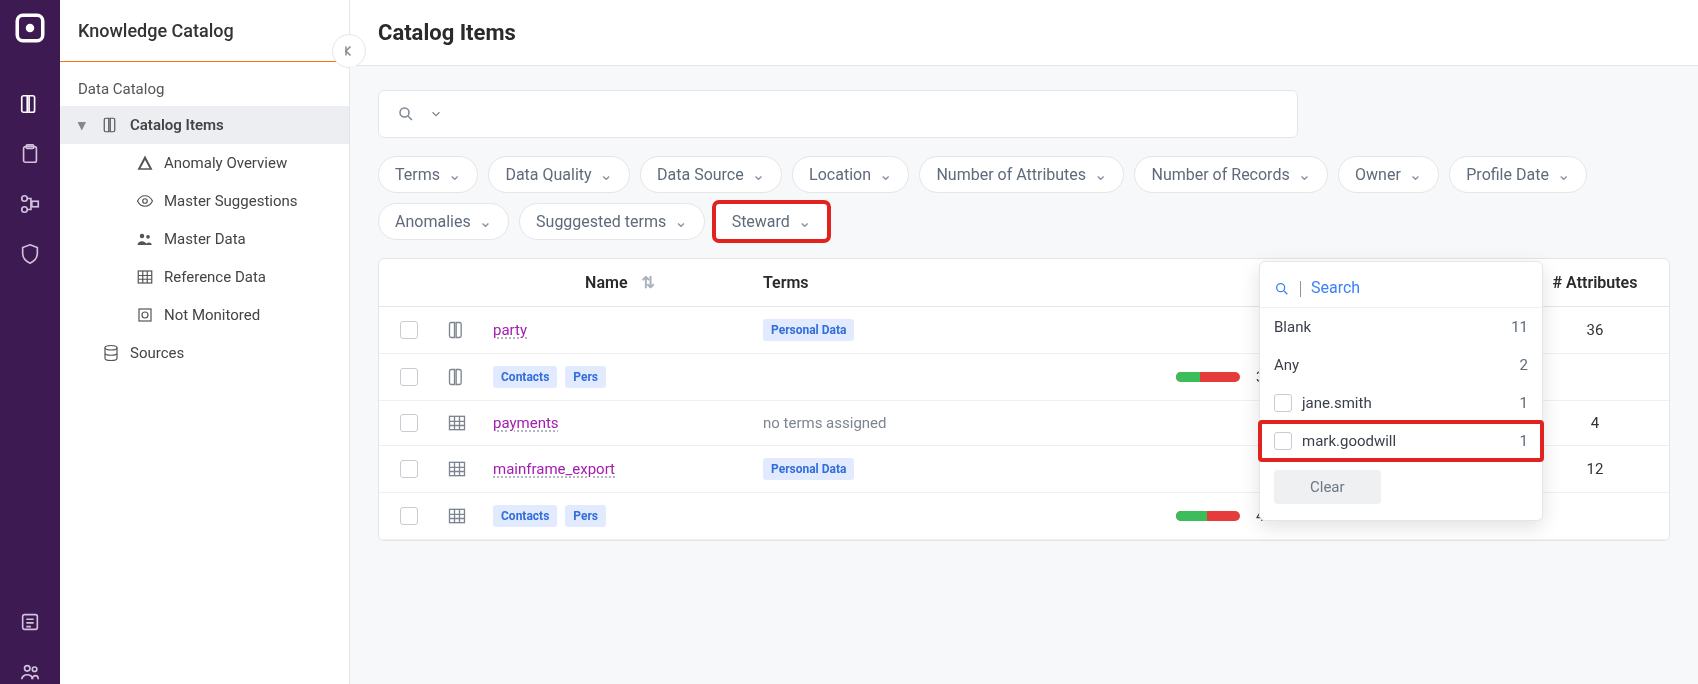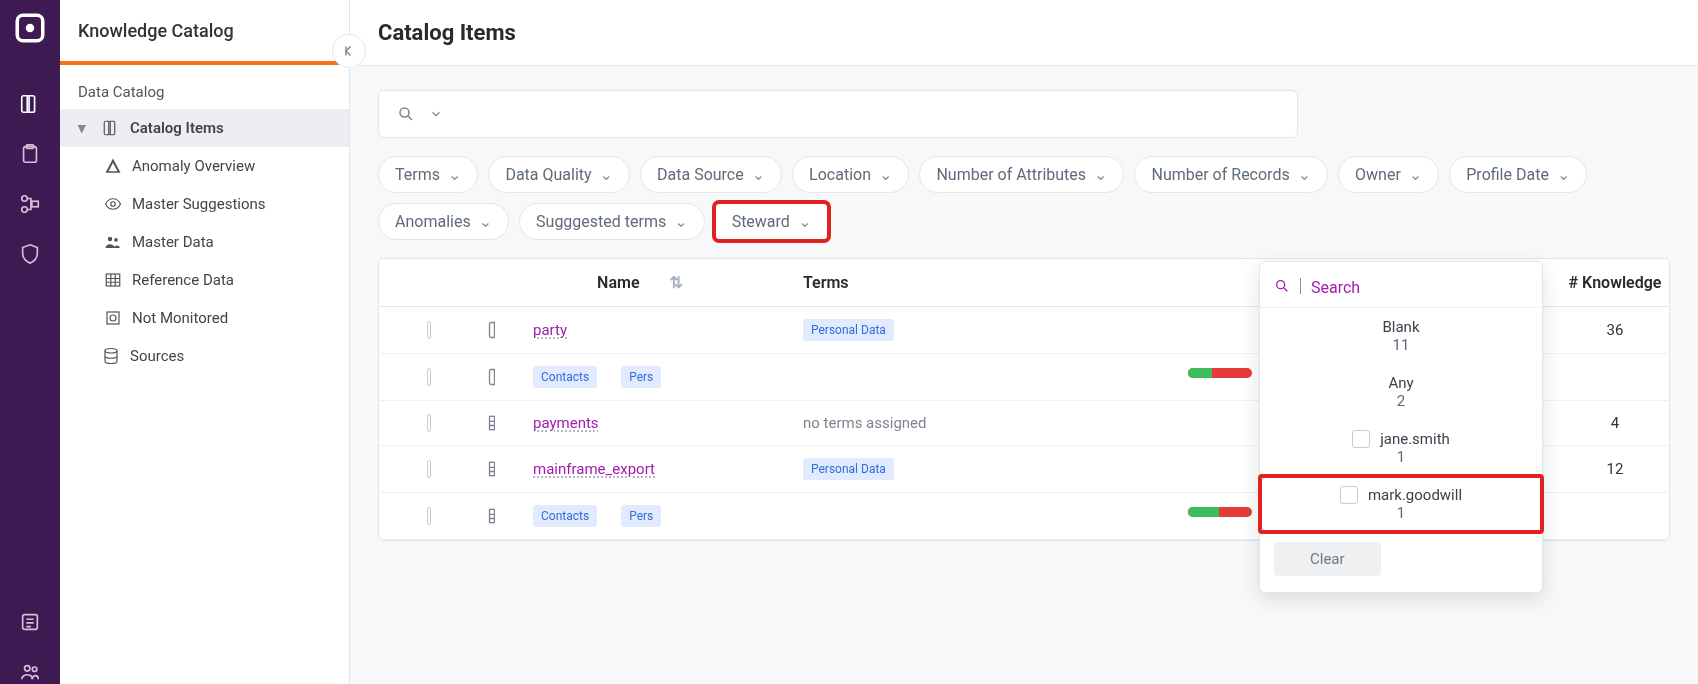--- a/index.html
+++ b/index.html
@@ -4,26 +4,26 @@
 <style>
 * { box-sizing: border-box; margin: 0; padding: 0; font-family: -apple-system, BlinkMacSystemFont, "Segoe UI", Roboto, sans-serif; }
 body { width: 1698px; height: 684px; display: flex; overflow: hidden; background: #fff; color: #333; }
 .icon-rail { width: 60px; background: #3d1a52; display: flex; flex-direction: column; align-items: center; padding-top: 10px; gap: 26px; }
 .icon-rail .logo { width: 36px; height: 36px; color: #fff; display:flex; align-items:center; justify-content:center; margin-bottom: 20px; }
 .icon-rail .rail-item { width: 24px; height: 24px; color: #d2c2db; display:flex; align-items:center; justify-content:center; cursor:pointer; }
 .icon-rail .rail-item.active { color: #fff; }
 .icon-rail .spacer { flex: 1; }
 
 .sidebar { width: 290px; border-right: 1px solid #e3e5e8; display:flex; flex-direction:column; }
-.sidebar-header { padding: 20px 18px; border-bottom: 4px solid #f97316; font-size: 18px; font-weight: 500; color: #333; }
+.sidebar-header { padding: 20px 18px; border-bottom: 1px solid #f97316; font-size: 18px; font-weight: 500; color: #333; }
 .sidebar-section { padding: 18px 18px 8px 18px; font-size: 15px; color: #555; }
 .sidebar-tree { }
 .tree-row { display:flex; align-items:center; padding: 10px 18px; font-size: 15px; color: #444; cursor:pointer; gap: 10px; }
 .tree-row.level-1 { padding-left: 18px; }
-.tree-row.level-2 { padding-left: 44px; }
+.tree-row.level-2 { padding-left: 44px; margin-left: 32px; }
 .tree-row.active { background: #eceef1; font-weight: 600; }
 .tree-row .chev { width:14px; color:#888; }
 .tree-row .t-icon { width:18px; height:18px; color:#555; display:inline-flex; align-items:center; justify-content:center; }
 
 .collapse-btn { position:absolute; left: 332px; top: 34px; width: 34px; height:34px; border:1px solid #e3e5e8; border-radius:50%; background:#fff; display:flex; align-items:center; justify-content:center; color:#888; cursor:pointer; }
 
 .main { flex:1; display:flex; flex-direction:column; border-top: none; overflow:hidden; }
 .page-title { padding: 20px 28px; font-size: 22px; font-weight: 700; color: #2a2a2a; border-bottom: 1px solid #e3e5e8; }
 .content-area { padding: 24px 28px; background: #f7f8fa; flex:1; overflow:auto; position:relative; }
 
@@ -35,32 +35,32 @@
 .filters { margin-top: 18px; display:flex; flex-wrap:wrap; gap: 10px; }
 .chip { display:inline-flex; align-items:center; gap:8px; background:#fff; border:1px solid #e3e5e8; border-radius: 22px; padding: 8px 16px; font-size:16px; color:#5f6b7a; cursor:pointer; }
 .chip .cv { color:#8b95a6; }
 .chip.highlight { outline: 4px solid #e0231f; outline-offset: -1px; border-radius: 4px; }
 
 .table-wrap { margin-top: 18px; background:#fff; border:1px solid #e3e5e8; border-radius:6px; }
 .thead, .trow { display:grid; grid-template-columns: 60px 46px 270px 350px 250px 170px 140px 140px; align-items:center; }
 .thead { font-weight:600; color:#2a2a2a; padding: 14px 0; border-bottom:1px solid #e3e5e8; }
 .thead .sort { color:#aab2bd; margin-left:6px; }
 .trow { padding: 12px 0; border-bottom:1px solid #eef0f2; font-size:15px; }
-.cell { padding: 0 8px; display:flex; gap:24px; overflow:hidden; white-space:nowrap;margin-left:40px; }
+.cell { padding: 0 8px; display:flex; align-items:center; gap:8px; overflow:hidden; white-space:nowrap; }
 .cell.name a { color:#a21caf; text-decoration: underline dotted #9aa1ab; text-underline-offset: 3px; }
 .chk { width:18px; height:18px; border:1px solid #c6ccd4; border-radius:3px; cursor:pointer; }
-.tag { background:#e2eaff; color:#316ed9; font-weight:400; font-size:12px; padding:4px 8px; border-radius:3px; }
+.tag { background:#e2eaff; color:#316ed9; font-weight:700; font-size:12px; padding:4px 8px; border-radius:3px; }
 .validity-bar { width:64px; height:10px; border-radius:5px; background:#e63b3b; position:relative; overflow:hidden; display:inline-block; margin-right:8px; }
 .validity-bar .fill { position:absolute; left:0; top:0; bottom:0; background:#3bbd5c; }
 .val-text { color:#3a3f4a; }
 .muted { color:#7d8590; }
 
 .dropdown { position:absolute; left: 909px; top: 195px; width: 284px; background:#fff; border:1px solid #e3e5e8; border-radius:6px; box-shadow: 0 6px 20px rgba(0,0,0,0.12); z-index: 10; padding: 6px 0; }
-.dd-search { display:flex; align-items:flex-start; gap:10px; padding: 10px 14px; border-bottom:1px solid #eef0f2; color:#a21caf; }
-.dd-row { display:flex; align-items:center; justify-content:space-between; padding: 10px 14px; font-size:15px; color:#3a3f4a; cursor:pointer;flex-direction:column; }
+.dd-search { display:flex; align-items:flex-end; gap:10px; padding: 10px 14px; border-bottom:1px solid #eef0f2; color:#3b82f6; }
+.dd-row { display:flex; align-items:center; justify-content:space-between; padding: 10px 14px; font-size:15px; color:#3a3f4a; cursor:pointer; }
 .dd-row .left { display:flex; align-items:center; gap:10px; }
 .dd-row .count { color:#5f6b7a; }
 .dd-row.highlight { outline: 4px solid #e0231f; outline-offset:-2px; border-radius:2px; margin: 0 0px; }
 .dd-clear { margin: 10px 14px; background:#eef0f2; color:#6f7885; padding:8px 36px; border:none; border-radius:4px; font-size:15px; cursor:pointer; }
 
 svg { display:block; }
 </style>
 </head>
 <body>
 
@@ -265,21 +265,21 @@
         <div class="cell">
             <span>Terms</span>
           </div>
         <div class="cell" style="justify-content:flex-end;">
             <span>s</span>
           </div>
         <div class="cell" style="justify-content:center;">
             <span>Overall Validity</span>
           </div>
         <div class="cell" style="justify-content:center;">
-            <span># Knowledge</span>
+            <span># Attributes</span>
           </div>
         <div class="cell" style="justify-content:center;"></div>
       </div>
       <div id="table-body">
           <div class="trow">
             <div class="cell" style="justify-content: center;">
               <div class="chk"></div>
             </div>
             <div class="cell">
               <span>

